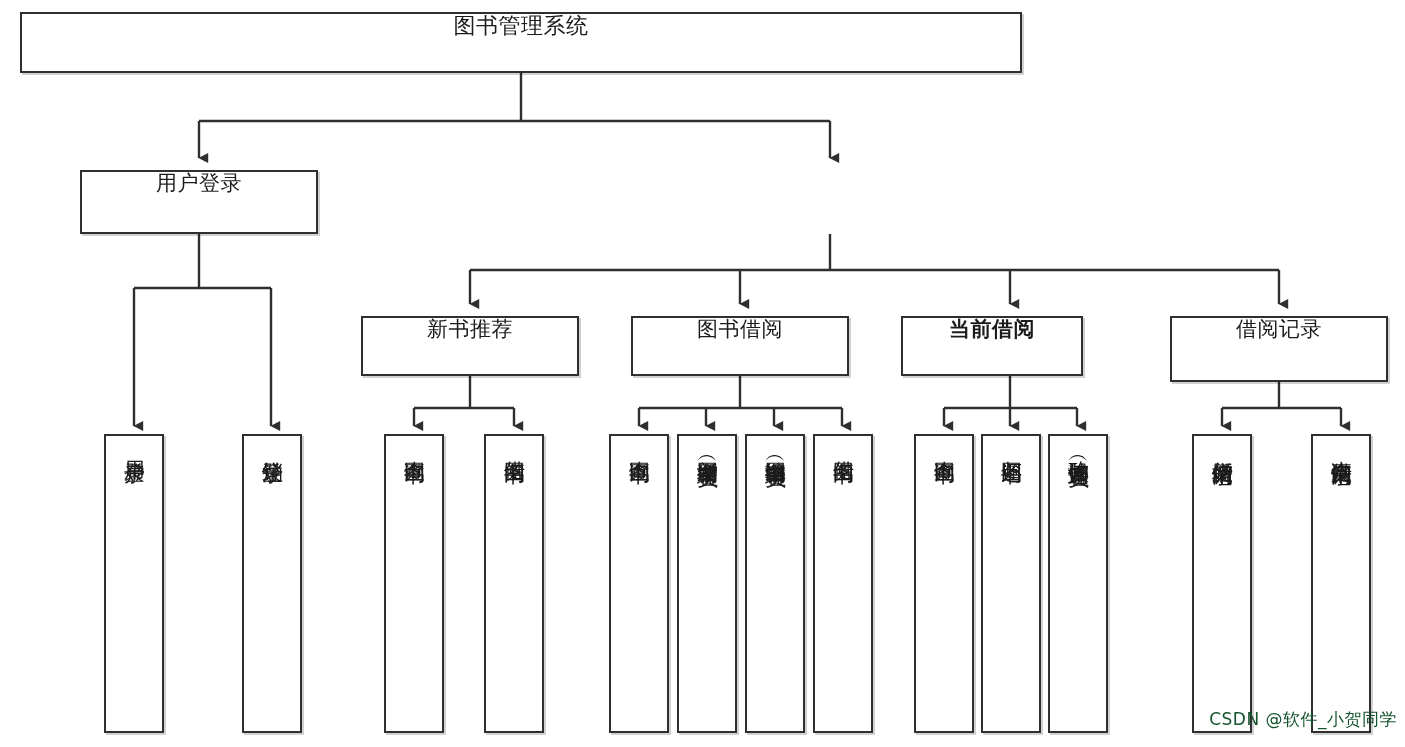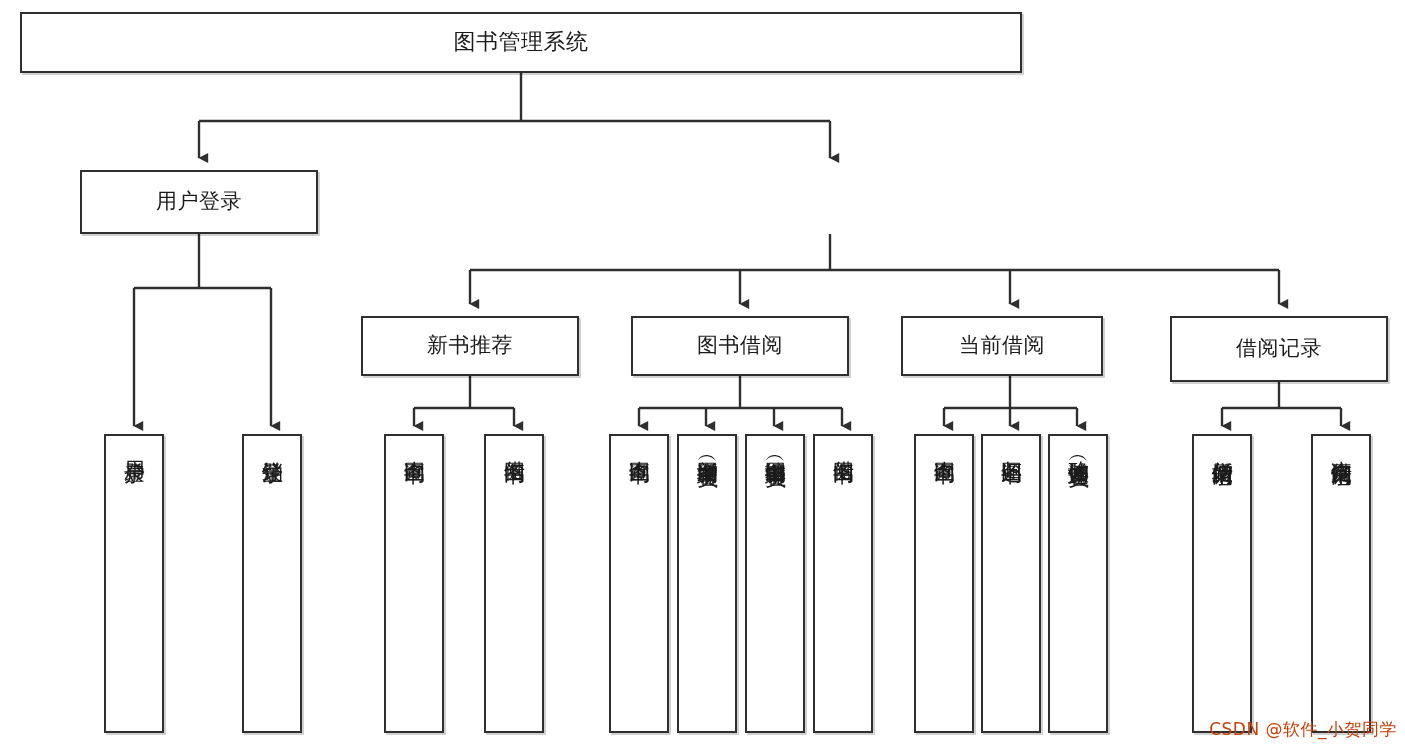--- a/index.html
+++ b/index.html
@@ -21,21 +21,21 @@
     height:747px;
     pointer-events:none;
   }
   .node{
     position:absolute;
     box-sizing:border-box;
     background:#ffffff;
     border:2px solid #2f2f2f;
     box-shadow:2px 2px 0 rgba(0,0,0,0.18);
     display:flex;
-    align-items:center;
+    align-items:flex-start;
     justify-content:center;
     color:#1b1b1b;
     z-index:2;
   }
   .node.h{
     font-size:21px;
     line-height:1.1;
     letter-spacing:0.5px;
   }
   .node.h.root{ font-size:22px; }
@@ -49,23 +49,23 @@
     text-orientation:upright;
     font-size:21px;
     line-height:1.28;
     letter-spacing:1px;
     white-space:nowrap;
     color:#1b1b1b;
   }
   .watermark{
     position:absolute;
     right:8px;
-    bottom:6px;
+    bottom:16px;
     font-size:17px;
-    color:#c2410c;
+    color:#14532d;
     letter-spacing:0.5px;
     z-index:5;
     user-select:none;
   }
 </style>
 </head>
 <body>
 
 <div id="stage">
 
@@ -132,21 +132,21 @@
 
 
   <div class="node h" style="left:361px;top:316px;width:218px;height:60px;">
     <span>新书推荐</span>
   </div>
 
   <div class="node h" style="left:631px;top:316px;width:218px;height:60px;">
     <span>图书借阅</span>
   </div>
 
-  <div class="node h" style="left:901px;top:316px;width:202px;height:60px;">
+  <div class="node h" style="left:901px;top:316px;width:182px;height:60px;font-weight:bold;">
     <span>当前借阅</span>
   </div>
 
   <div class="node h" style="left:1170px;top:316px;width:218px;height:66px;">
     <span>借阅记录</span>
   </div>
 
   <div class="node leaf" style="left:104px;top:434px;width:60px;height:299px;">
     <span class="vtext">用户登录</span>
   </div>

